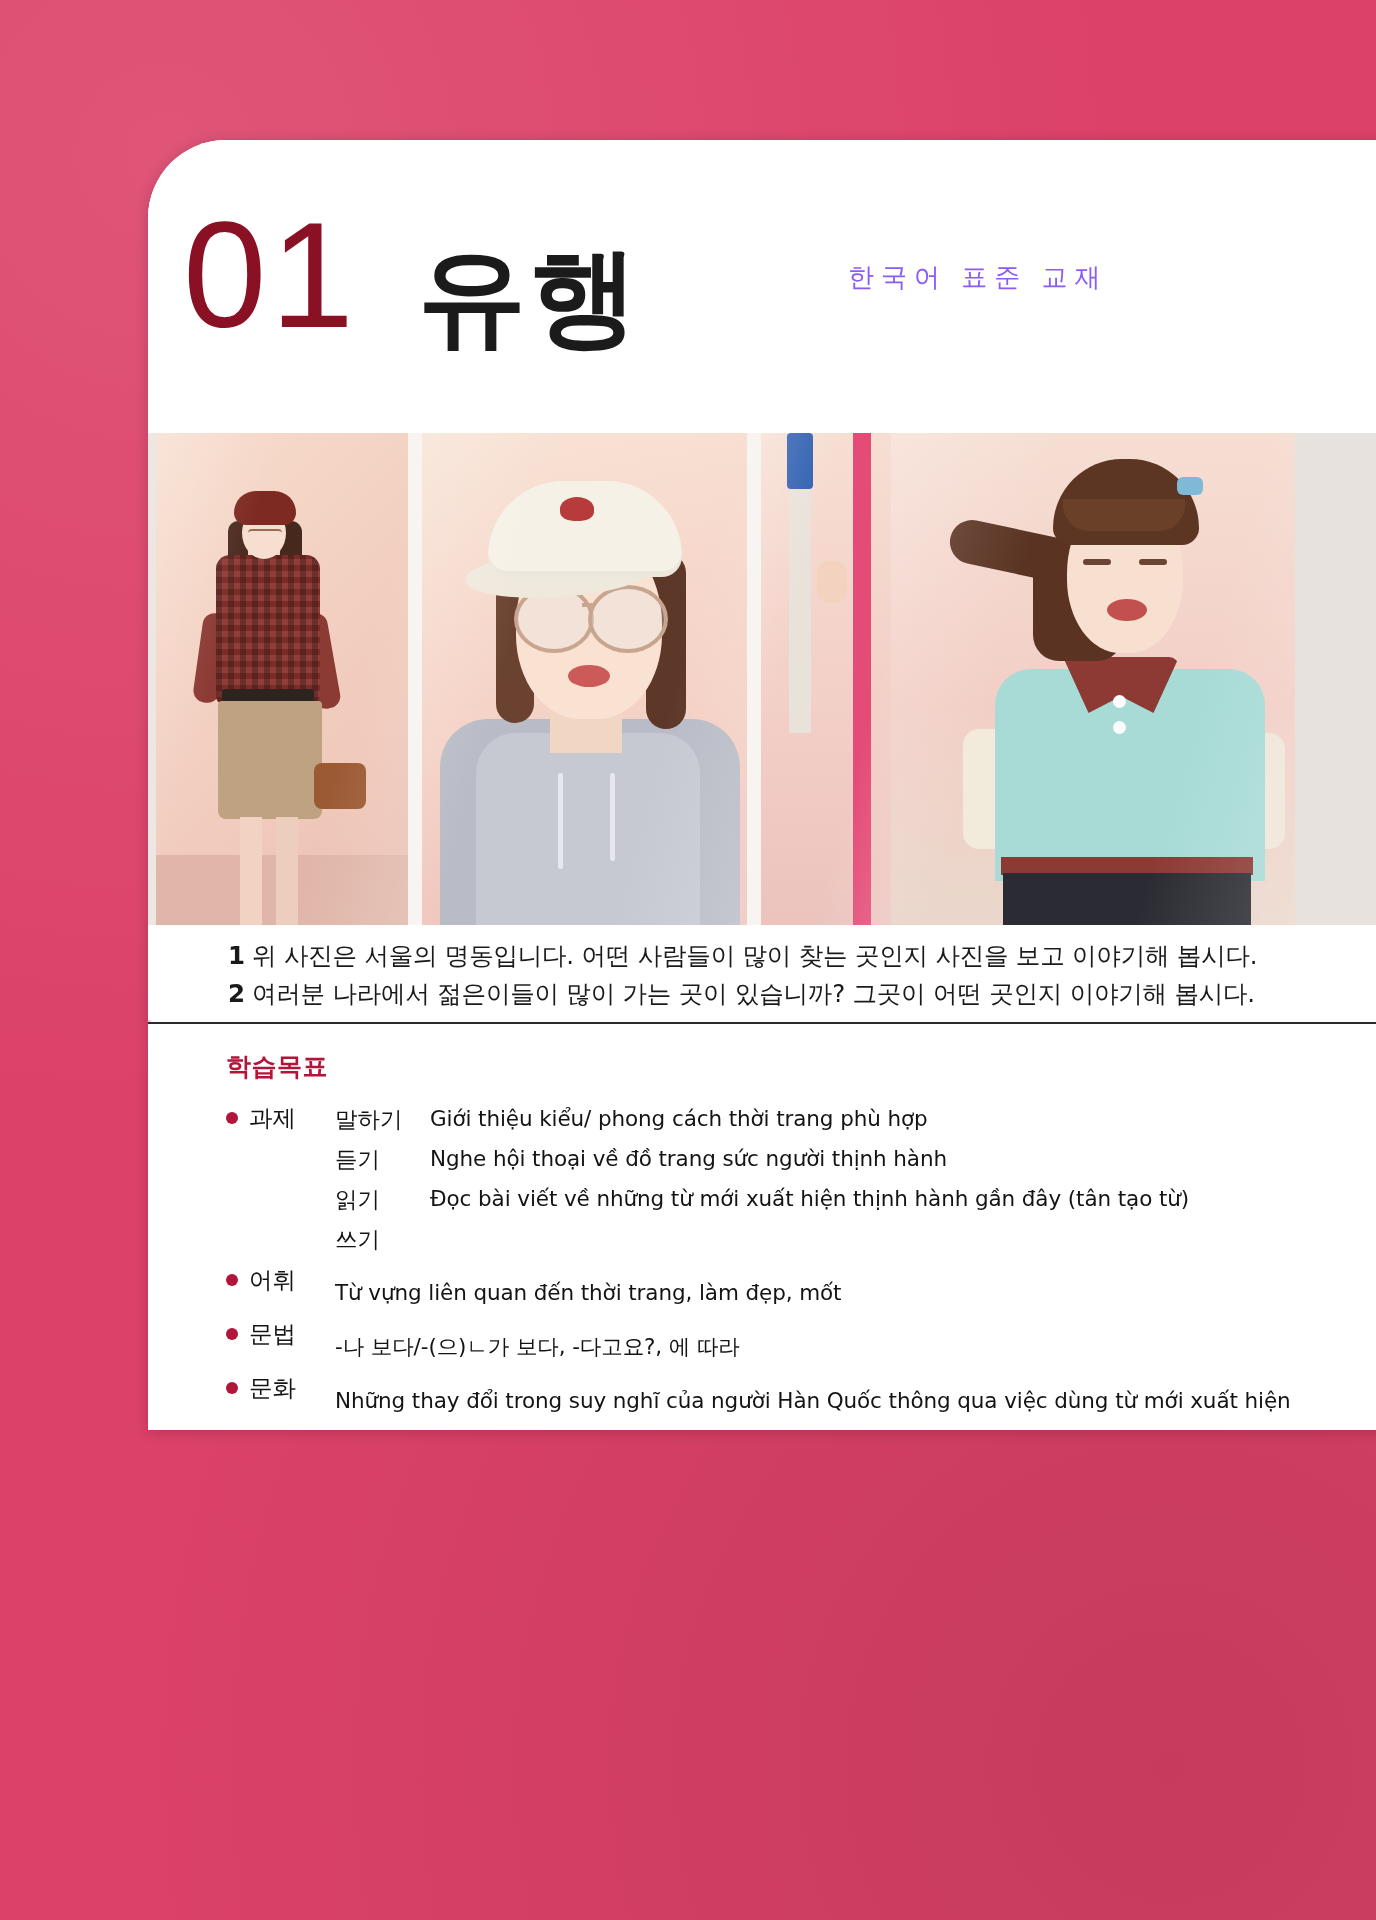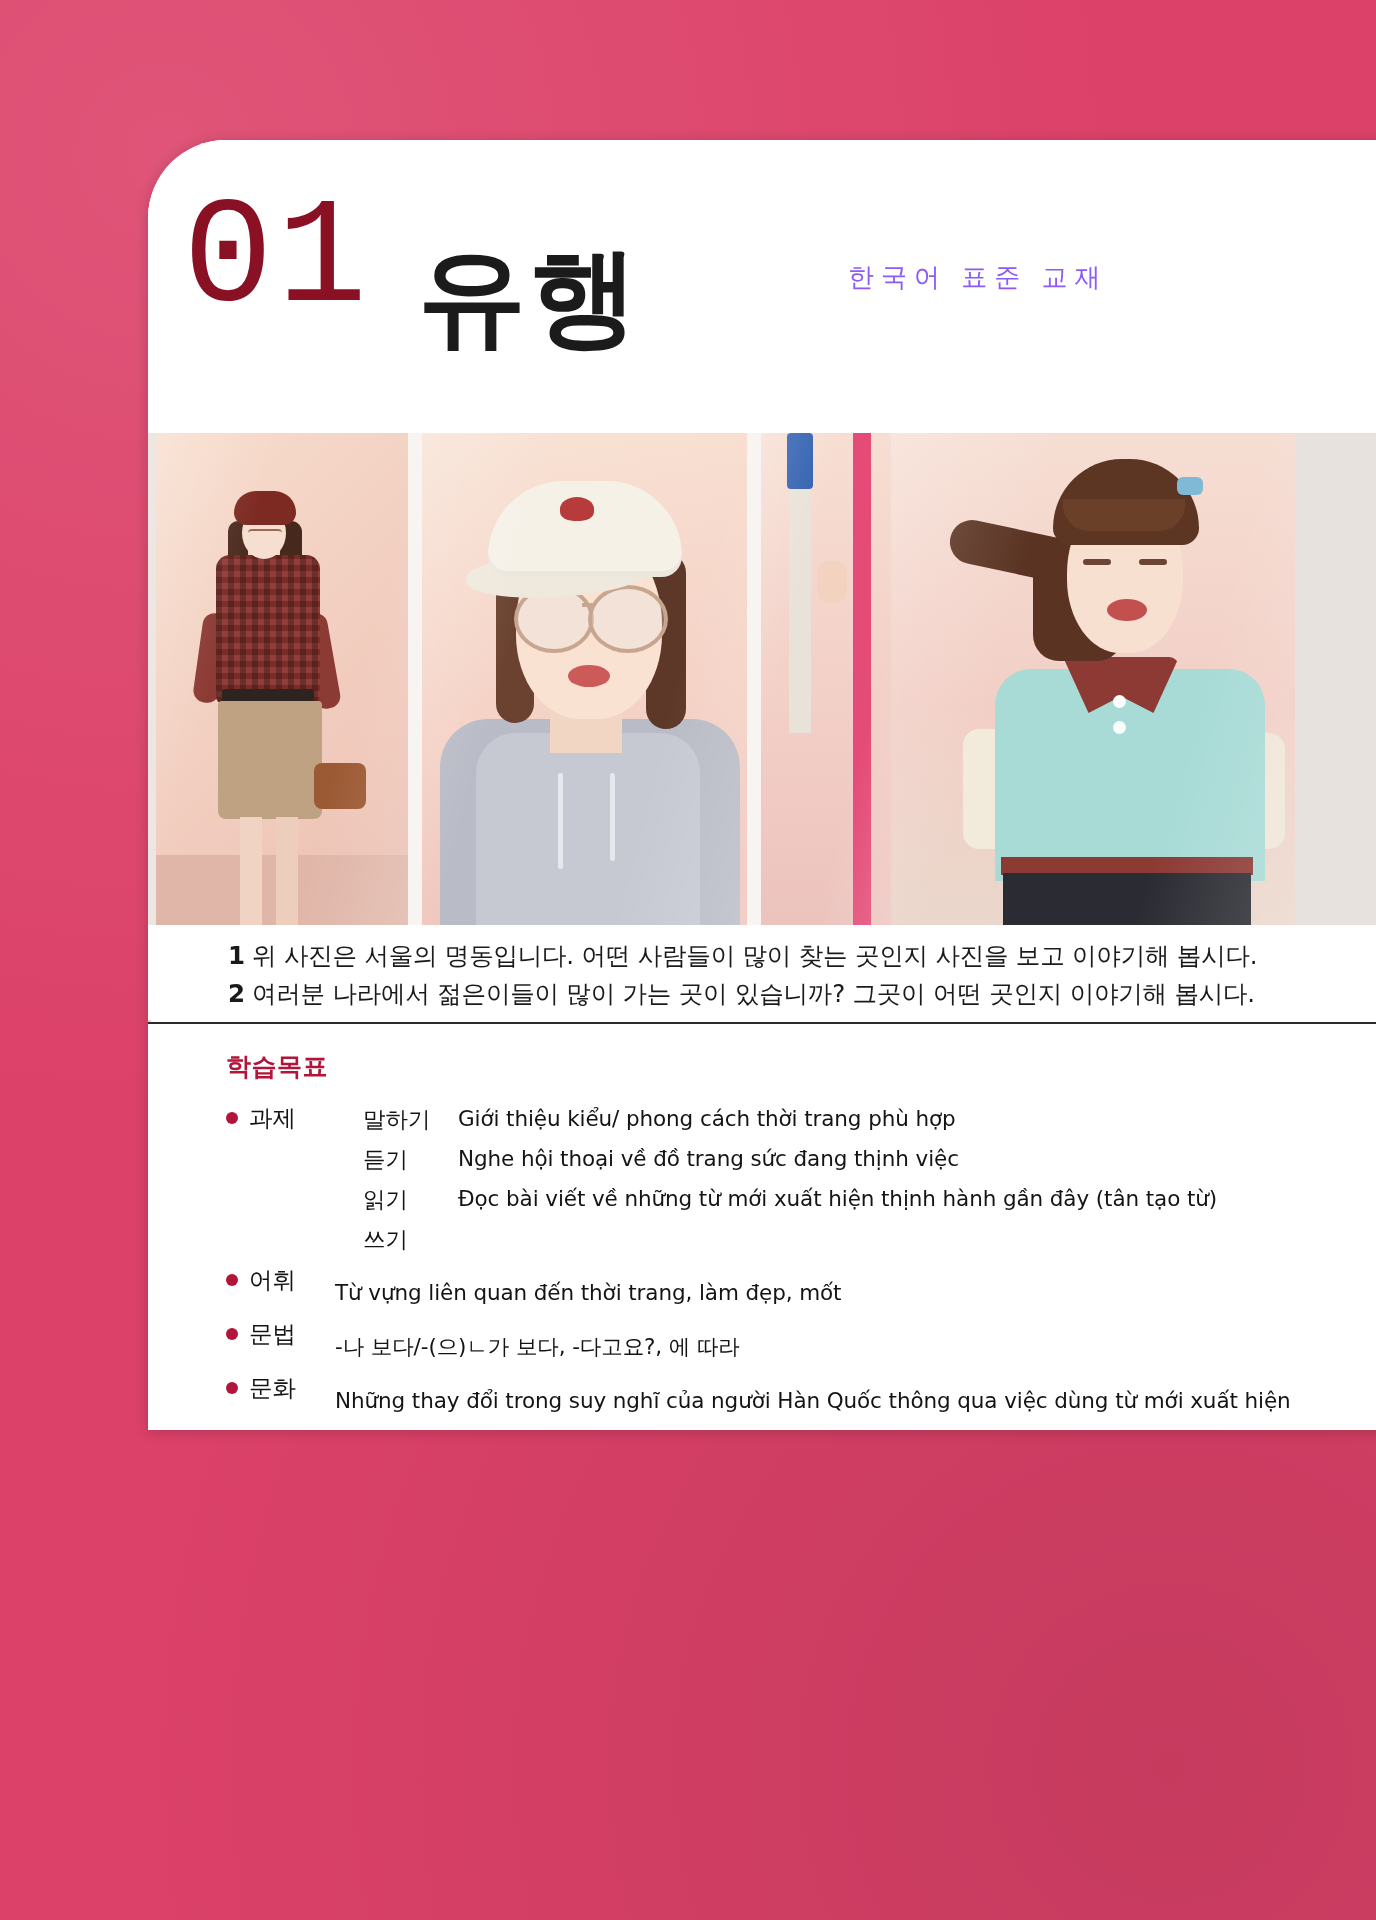--- a/index.html
+++ b/index.html
@@ -60,26 +60,26 @@
     position: absolute;
     left: 0;
     top: 0;
     width: 1300px;
     height: 293px;
     background: #ffffff;
   }
   .chapter-number {
     position: absolute;
     left: 35px;
-    top: 45px;
+    top: 60px;
     font-size: 150px;
     line-height: 150px;
     letter-spacing: 4px;
     color: #8a1124;
-    font-family: Liberation Mono, monospace;
+    font-family: Liberation Sans, sans-serif;
     font-weight: 300;
   }
   .chapter-title {
     position: absolute;
     left: 270px;
     top: 98px;
     font-size: 108px;
     line-height: 118px;
     color: #1b1b1b;
     font-family: "DejaVu Sans", sans-serif;
@@ -283,21 +283,20 @@
     display: flex;
     align-items: flex-start;
     line-height: 40px;
   }
   .obj-sub {
     width: 95px;
     flex: 0 0 95px;
     font-size: 22.5px;
     color: #141414;
     font-family: "DejaVu Sans", sans-serif;
-    margin-left: 28px;
   }
   .obj-desc {
     font-size: 21.5px;
     color: #141414;
     font-family: "DejaVu Sans", sans-serif;
     letter-spacing: -0.1px;
     max-width: 1000px;
   }
   .obj-desc.wide { line-height: 40px; }
 
@@ -420,21 +419,21 @@
       <div class="obj-group">
         <span class="bullet"></span>
         <span class="obj-label">과제</span>
         <div class="obj-rows">
           <div class="obj-row">
             <span class="obj-sub">말하기</span>
             <span class="obj-desc">Giới thiệu kiểu/ phong cách thời trang phù hợp</span>
           </div>
           <div class="obj-row">
             <span class="obj-sub">듣기</span>
-            <span class="obj-desc">Nghe hội thoại về đồ trang sức đang thịnh việc</span>
+            <span class="obj-desc">Nghe hội thoại về đồ trang sức người thịnh hành</span>
           </div>
           <div class="obj-row">
             <span class="obj-sub">읽기</span>
             <span class="obj-desc">Đọc bài viết về những từ mới xuất hiện thịnh hành gần đây (tân tạo từ)</span>
           </div>
           <div class="obj-row">
             <span class="obj-sub">쓰기</span>
           </div>
         </div>
       </div>

